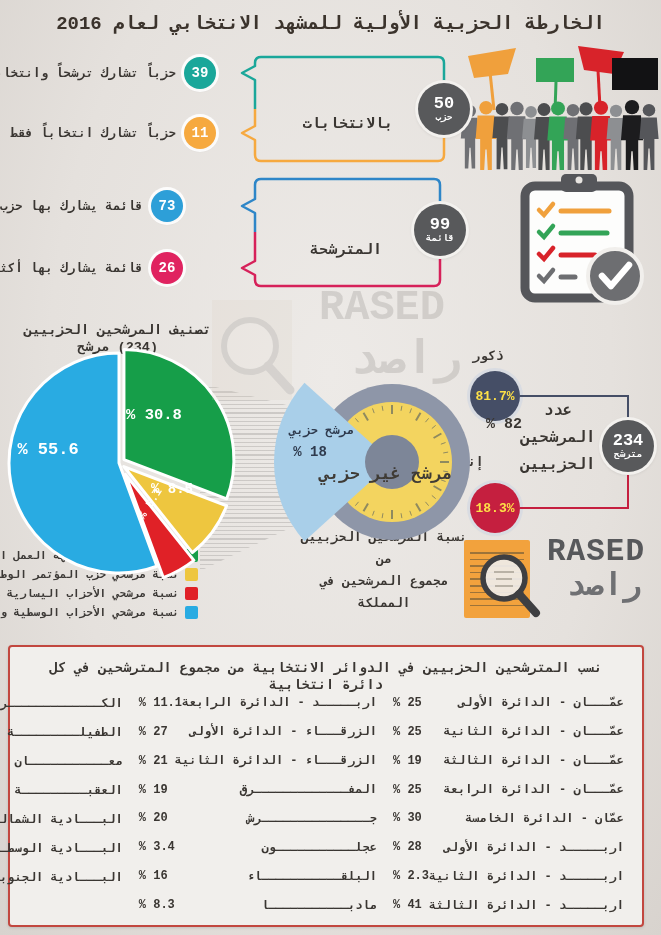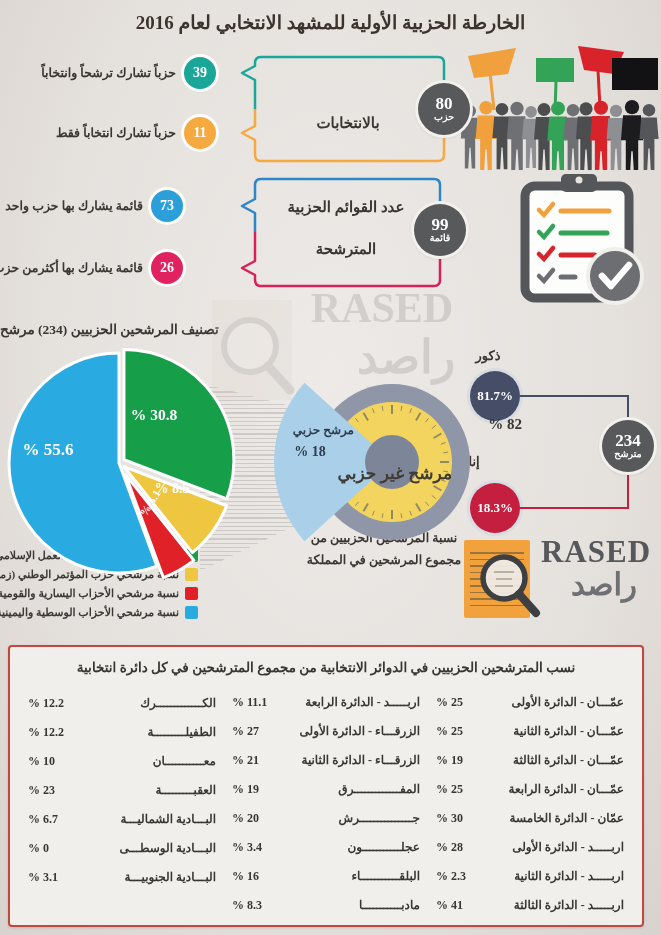--- a/index.html
+++ b/index.html
@@ -1,17 +1,17 @@
 <!DOCTYPE html>
 <html lang="ar" dir="rtl"><head>
 <meta charset="utf-8">
 <style>
   html,body{margin:0;padding:0}
   .page{position:relative;width:661px;height:935px;overflow:hidden;direction:rtl;
-        font-family:Liberation Serif, serif;color:#3a3632;font-weight:700;
+        font-family:Liberation Mono, monospace;color:#3a3632;font-weight:700;
         background:radial-gradient(ellipse at 50% 40%, #edeae7 0%, #e5e1dd 60%, #d8d3ce 100%);}
 
   .title{position:absolute;top:11px;left:0;right:0;text-align:center;font-size:19px;color:#3b332c}
 
   
   .bracket-svg{position:absolute;pointer-events:none}
   #bracket1{left:240px;top:52px;width:215px;height:115px}
   #bracket2{left:240px;top:173px;width:215px;height:120px}
   .box-line{position:absolute;font-size:15px;text-align:center}
   #b1l1{left:262px;top:74px;width:172px}
@@ -38,21 +38,21 @@
   .item-label{position:absolute;font-size:12.5px;white-space:nowrap;color:#3a3632}
   #l39{right:485px;top:65px}
   #l11{right:485px;top:125px}
   #l73{right:518px;top:198px}
   #l26{right:518px;top:260px}
 
   #crowd{position:absolute;left:460px;top:44px;width:200px;height:126px}
   #clipboard{position:absolute;left:503px;top:170px;width:152px;height:140px}
 
   
-  .pie-title{position:absolute;left:0;top:321px;width:235px;text-align:left;font-size:13.5px}
+  .pie-title{position:absolute;left:0;top:321px;width:235px;text-align:center;font-size:13.5px}
   .pie-wrap{position:absolute;left:-6px;top:335px;width:250px;height:250px;z-index:2}
   .pie-label{position:absolute;color:#fff;text-align:center;direction:ltr;z-index:3}
   #pl-blue{left:6px;top:440px;width:84px;font-size:17px}
   #pl-green{left:114px;top:406px;width:80px;font-size:15.5px}
   #pl-yellow{left:134px;top:481px;width:76px;font-size:14px}
   #pl-red{left:128px;top:497px;width:44px;font-size:11.5px;transform:rotate(-58deg)}
 
   .fan{position:absolute;left:200px;top:383px;width:118px;height:188px;z-index:1;opacity:.75;
     background:repeating-linear-gradient(to bottom,#c2bfbc 0,#c2bfbc 1.2px,transparent 1.2px,transparent 4.2px);
     clip-path:polygon(0 0,100% 16%,100% 70%,0 100%)}
@@ -62,21 +62,21 @@
   .gauge-wrap .glabel{position:absolute}
   #g82{left:0;right:0;top:84px;text-align:right;font-size:15px;color:#3a3632;direction:ltr}
   #gnp{left:20px;top:131px;width:170px;font-size:17px;color:#3f3b35}
   #gp{left:8px;top:91px;width:84px;text-align:right;font-size:12px;color:#2f3b4e}
   #g18{left:6px;top:112px;width:84px;text-align:center;font-size:14px;color:#2f3b4e;direction:ltr}
   .gauge-caption{position:absolute;left:300px;top:528px;width:168px;text-align:center;font-size:12.5px;line-height:1.75}
 
   
   #male-label{position:absolute;left:458px;top:348px;width:60px;text-align:center;font-size:13px}
   #female-label{position:absolute;left:438px;top:454px;width:60px;text-align:center;font-size:13px}
-  .gender-circle{position:absolute;width:50px;height:50px;border-radius:50%;color:#ffffff;
+  .gender-circle{position:absolute;width:50px;height:50px;border-radius:50%;color:#fde047;
     display:flex;align-items:center;justify-content:center;font-size:13px;direction:ltr;
     box-shadow:0 0 0 3px #d9dce2,0 1px 3px rgba(0,0,0,.3)}
   #male-circle{left:470px;top:371px}
   #female-circle{left:470px;top:483px}
   #count-col{position:absolute;left:512px;top:398px;width:92px;text-align:center;font-size:15.5px;line-height:1.75}
   #gender-lines{position:absolute;left:515px;top:390px;width:125px;height:125px}
 
   
   .legend{position:absolute;left:20px;top:549px;width:178px;display:flex;flex-direction:column;gap:6px}
   .legend-row{display:flex;align-items:center;gap:6px}
@@ -145,21 +145,21 @@
     <use href="#person" transform="translate(172,110) scale(1.38)" fill="#1c1c1e"></use>
     <use href="#person" transform="translate(189,107) scale(1.2)" fill="#55565a"></use>
   </svg>
 
   <svg id="bracket1" class="bracket-svg" viewBox="0 0 215 115">
     <path d="M 15 57 L 15 28 L 2 21 L 15 14 L 15 11 Q 15 5 21 5 L 198 5 Q 204 5 204 11 L 204 32" fill="none" stroke-width="2.5" stroke-linejoin="round" stroke="#1aa79a"></path>
     <path d="M 15 57 L 15 74 L 2 81 L 15 88 L 15 103 Q 15 109 21 109 L 198 109 Q 204 109 204 103 L 204 82" fill="none" stroke-width="2.5" stroke-linejoin="round" stroke="#f6a93f"></path>
   </svg>
   <div id="b1l2" class="box-line">بالانتخابات</div>
   <div id="t50" class="total-circle">
-    <span class="num">80</span>
+    <span class="num">50</span>
     <span class="unit">حزب</span>
   </div>
   <div id="c39" class="item-circle" style="background: rgb(26, 167, 154);">
     <span>39</span>
   </div>
   <div id="l39" class="item-label">حزباً تشارك ترشحاً وانتخاباً</div>
   <div id="c11" class="item-circle" style="background: rgb(246, 169, 63);">
     <span>11</span>
   </div>
   <div id="l11" class="item-label">حزباً تشارك انتخاباً فقط</div>
@@ -176,21 +176,20 @@
     <line x1="58" y1="85" x2="92" y2="85" stroke="#d8232a" stroke-width="5" stroke-linecap="round"></line>
     <path d="M36,106 l5,5 l9,-11" stroke="#6d6e71" stroke-width="4.5" fill="none" stroke-linecap="round"></path>
     <line x1="58" y1="107" x2="72" y2="107" stroke="#6d6e71" stroke-width="5" stroke-linecap="round"></line>
     <circle cx="112" cy="106" r="27" fill="#6d6e71" stroke="#f1efec" stroke-width="4"></circle>
     <path d="M99,106 l9,10 l18,-21" stroke="#ffffff" stroke-width="6.5" fill="none" stroke-linecap="round" stroke-linejoin="round"></path>
   </svg>
   <svg id="bracket2" class="bracket-svg" viewBox="0 0 215 120">
     <path d="M 15 59 L 15 40 L 2 33 L 15 26 L 15 12 Q 15 6 21 6 L 194 6 Q 200 6 200 12 L 200 31" fill="none" stroke-width="2.5" stroke-linejoin="round" stroke="#2e86c8"></path>
     <path d="M 15 59 L 15 88 L 2 95 L 15 102 L 15 107 Q 15 113 21 113 L 194 113 Q 200 113 200 107 L 200 86" fill="none" stroke-width="2.5" stroke-linejoin="round" stroke="#d6215a"></path>
   </svg>
-  <div id="b2l1" class="box-line">عدد القوائم الحزبية</div>
   <div id="b2l2" class="box-line">المترشحة</div>
   <div id="t99" class="total-circle">
     <span class="num">99</span>
     <span class="unit">قائمة</span>
   </div>
   <div id="c73" class="item-circle" style="background: rgb(45, 159, 216);">
     <span>73</span>
   </div>
   <div id="l73" class="item-label">قائمة يشارك بها حزب واحد</div>
   <div id="c26" class="item-circle" style="background: rgb(224, 35, 96);">
@@ -267,20 +266,25 @@
   </div>
 
   <div id="male-label">ذكور</div>
   <div id="male-circle" class="gender-circle" style="background: rgb(69, 78, 102);">
     <span>81.7%</span>
   </div>
   <div id="female-label">إناث</div>
   <div id="female-circle" class="gender-circle" style="background: rgb(197, 31, 63);">
     <span>18.3%</span>
   </div>
+  <div id="count-col">
+    <div>عدد</div>
+    <div>المرشحين</div>
+    <div>الحزبيين</div>
+  </div>
   <svg id="gender-lines" viewBox="0 0 125 125">
     <polyline id="conn-male" points="5,6 113,6 113,30" fill="none" stroke-width="2" stroke="#454e66"></polyline>
     <polyline id="conn-female" points="5,118 113,118 113,82" fill="none" stroke-width="2" stroke="#c51f3f"></polyline>
   </svg>
   <div id="t234" class="total-circle">
     <span class="num">234</span>
     <span class="unit">مترشح</span>
   </div>
 
   <div id="legend" class="legend">

